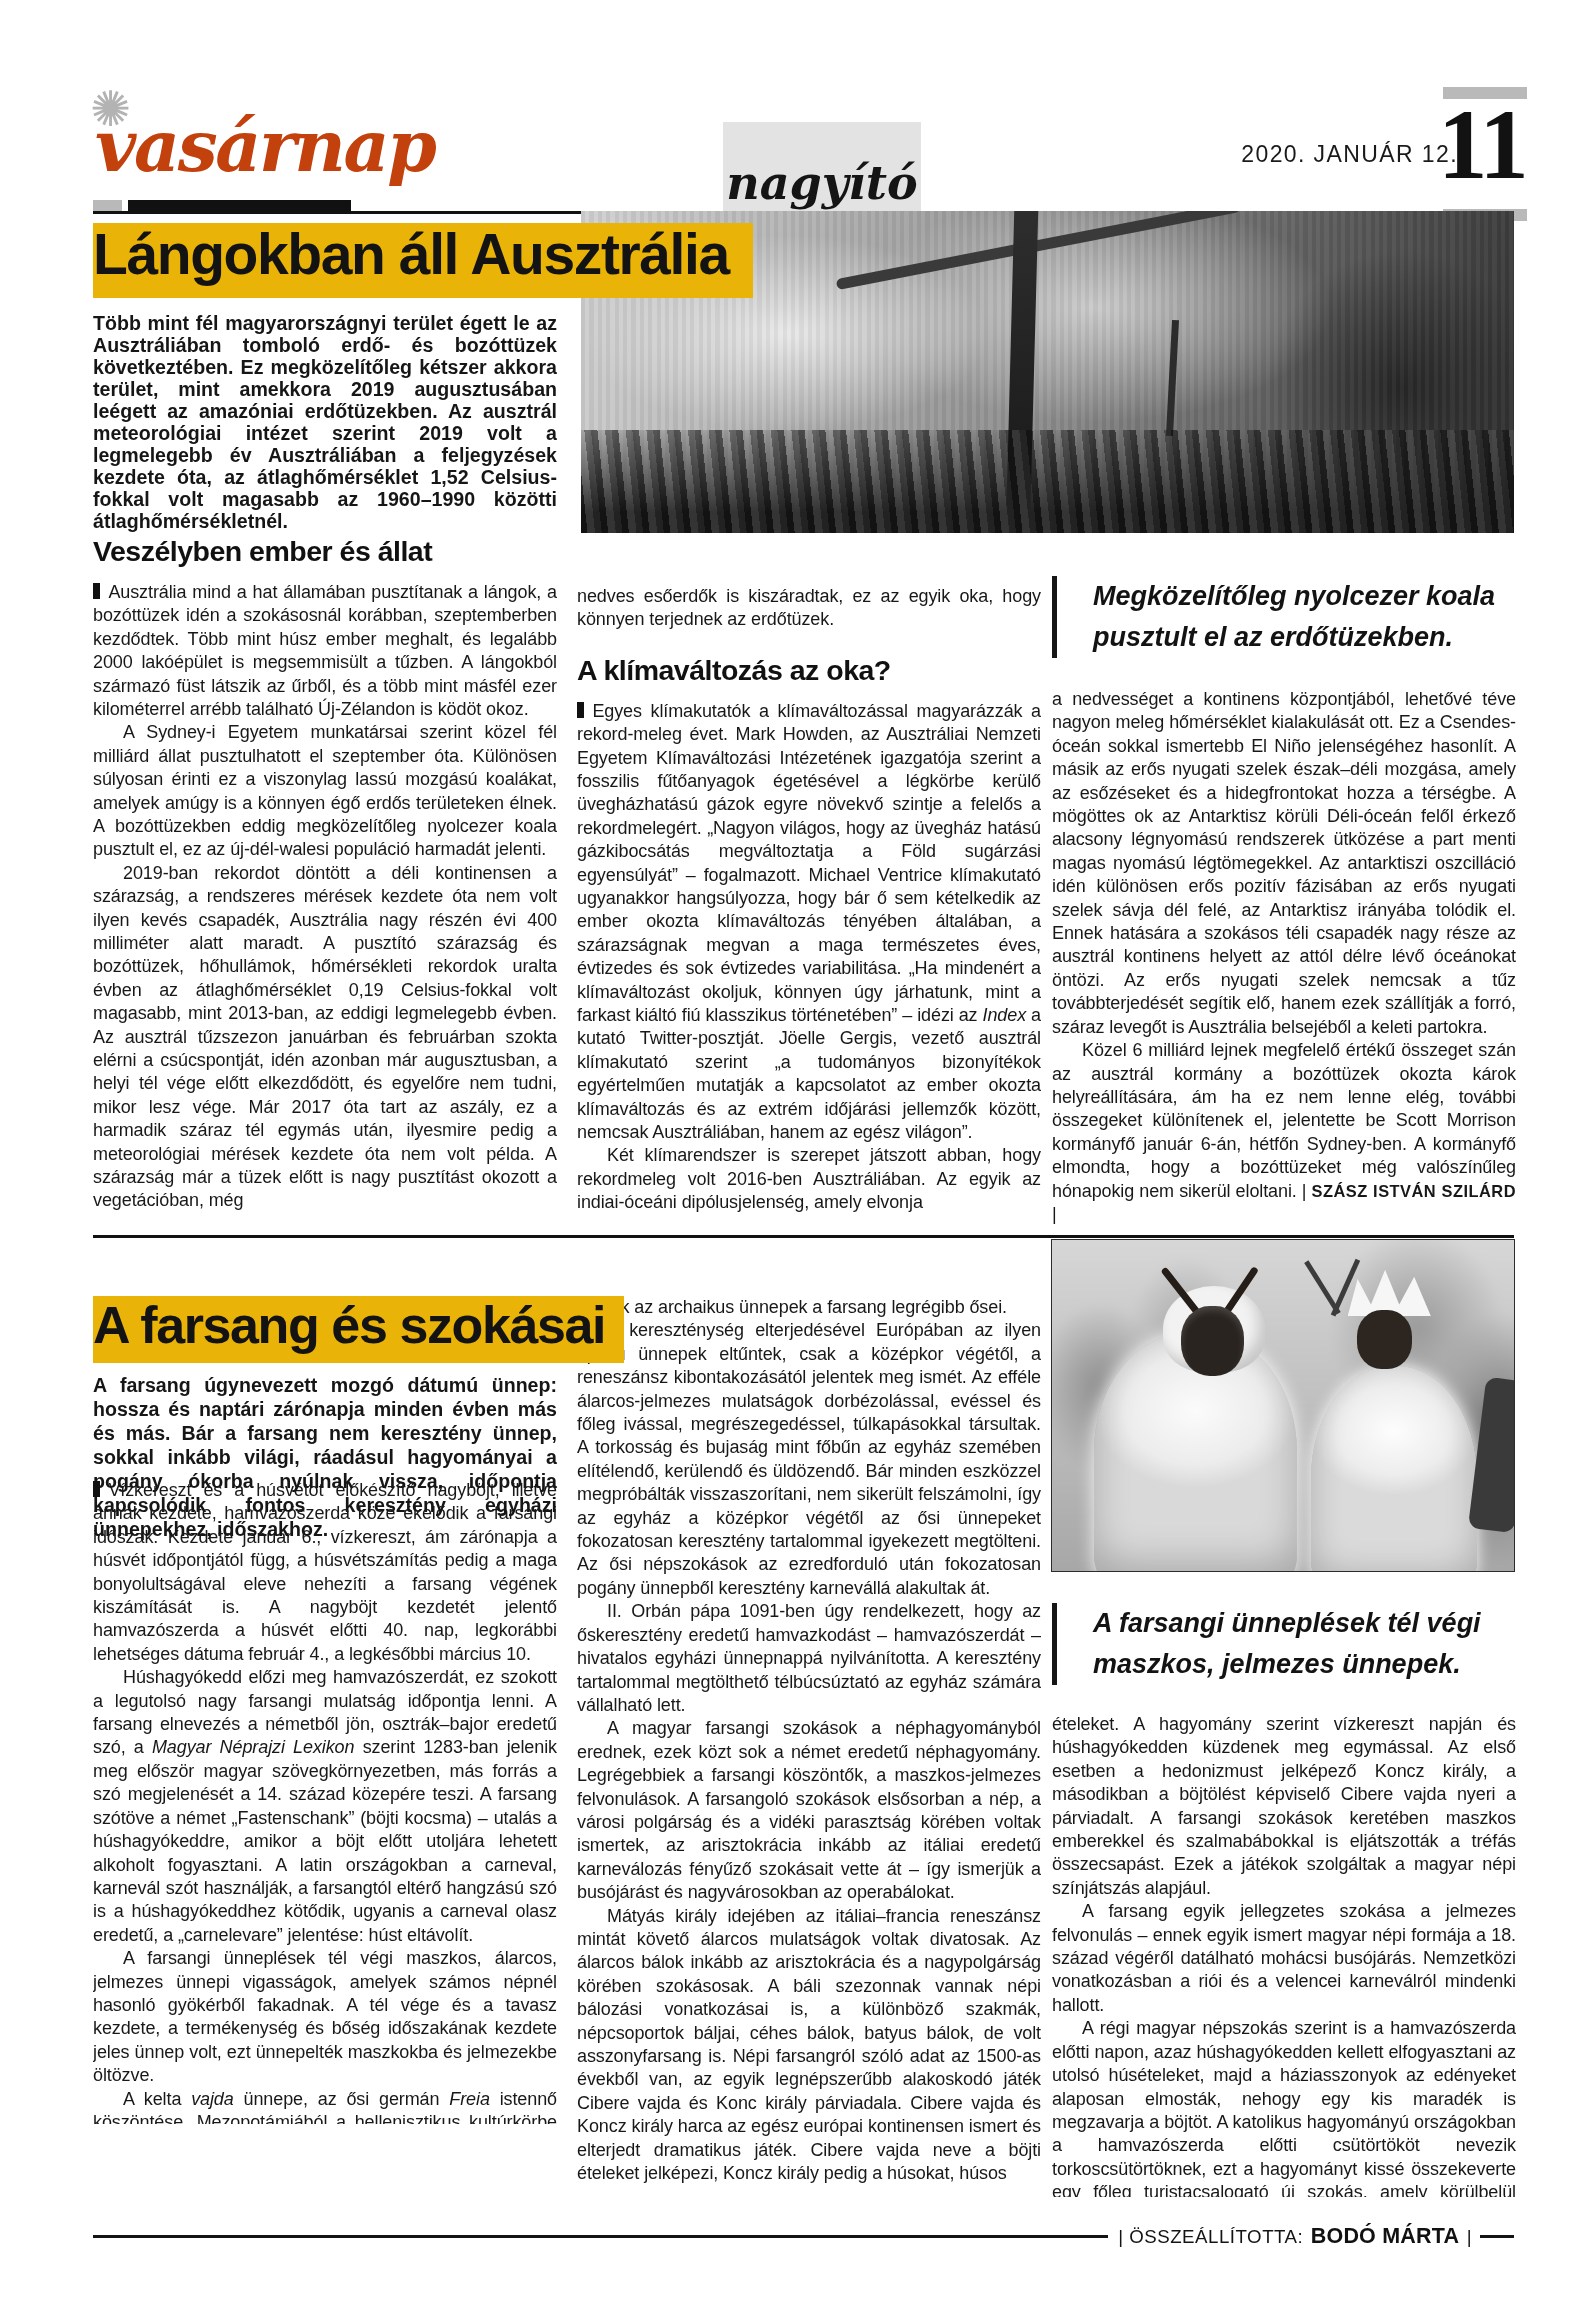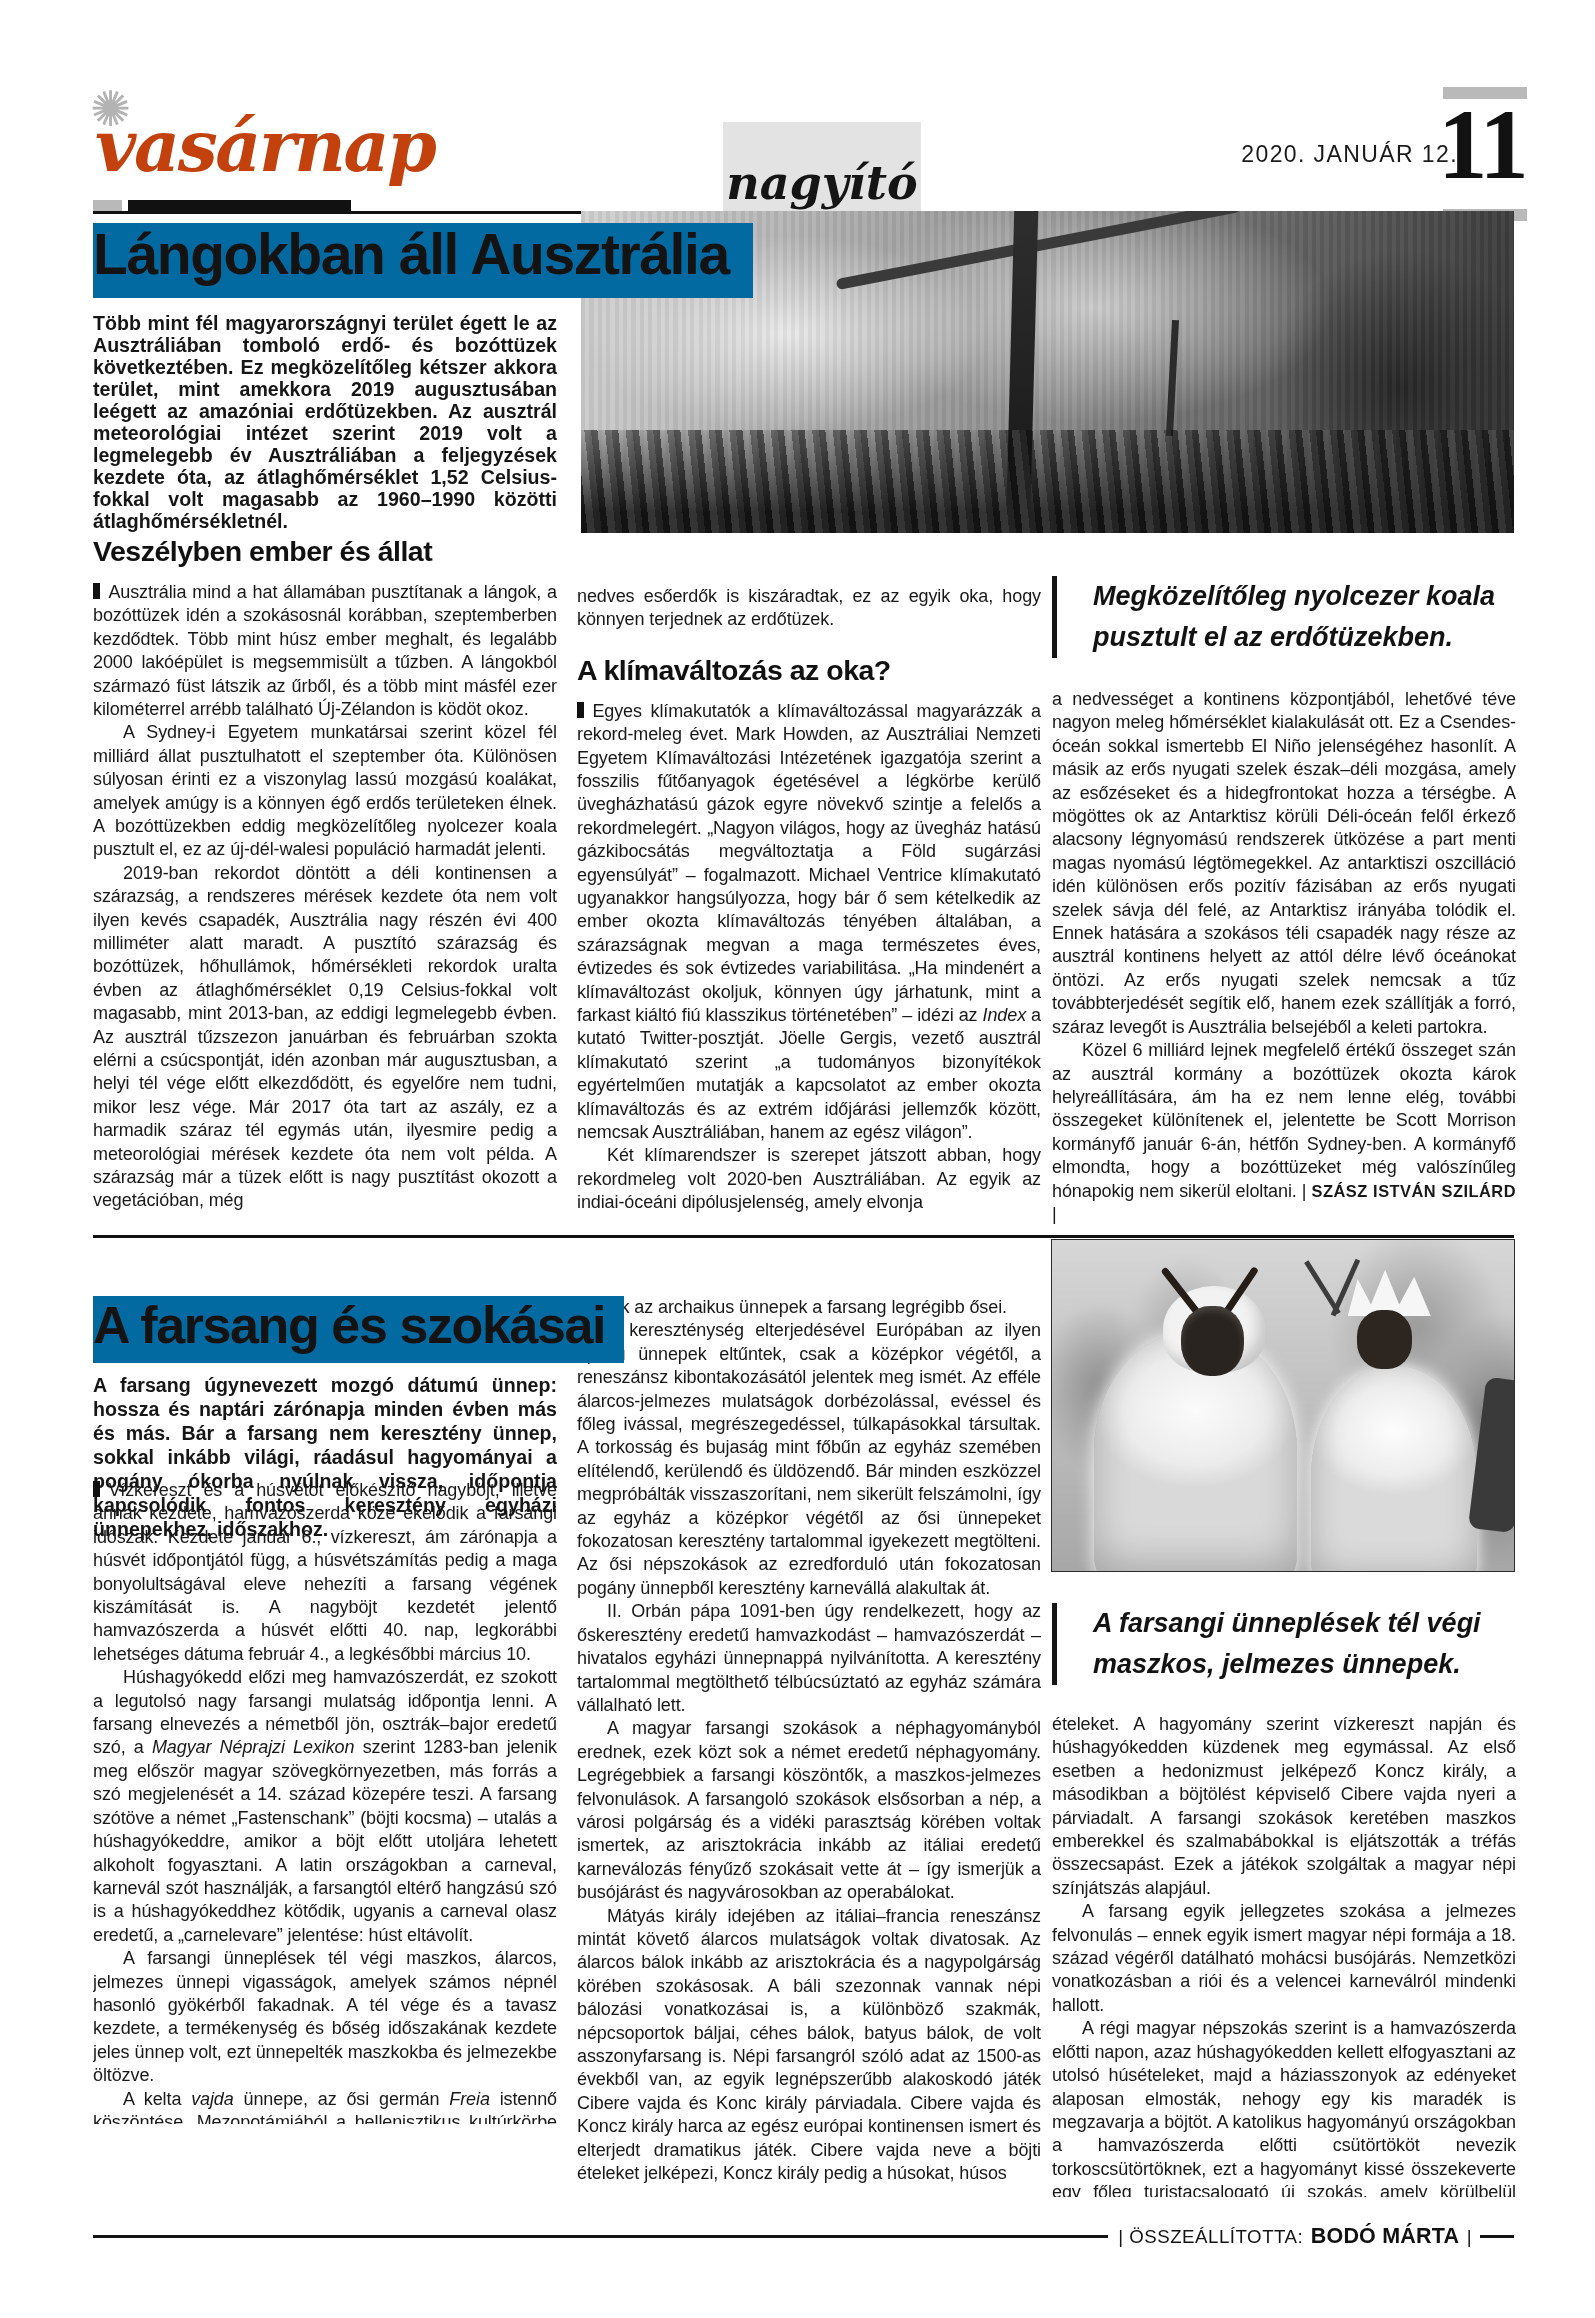--- a/index.html
+++ b/index.html
@@ -97,21 +97,21 @@
     border-radius:48% 48% 16% 16%; box-shadow:0 0 15px rgba(255,255,255,.9), inset 0 -23.4px 33px rgba(0,0,0,.2); }
   .crown2 { position:absolute; left:64%; top:9%; width:18%; height:14%;
     background:#f6f6f6; clip-path:polygon(0 100%,12% 20%,28% 75%,45% 0,62% 75%,80% 15%,100% 100%); }
   .mask2 { position:absolute; left:66%; top:21%; width:12%; height:18%;
     background:#2d2620; border-radius:44%; }
   .arm { position:absolute; right:-2%; top:42%; width:10%; height:46%;
     background:#3a3a3a; border-radius:11.2px; transform:rotate(7deg); }
 
   
   .headline {
-    background:#0369a1; z-index:3;
+    background:#eab308; z-index:3;
     font-weight:800; letter-spacing:-1.4px; color:#131313;
   }
   .h1-a1 { left:93px; top:223px; padding:1.9px 24px 14px 0; font-size:57px; line-height:1.04; }
   .h1-a2 { left:93px; top:1296px; padding:1.9px 18.7px 11.2px 0; font-size:52px; line-height:1.04; }
   .lead { font-weight:700; text-align:justify; color:#161616; }
   .lead-a1 { left:93px; top:312px;  width:464px; font-size:19.6px; line-height:22px; }
   .lead-a2 { left:93px; top:1373px; width:464px; font-size:19.6px; line-height:24px; }
   .col { width:464px; overflow:hidden; }
   .col p { font-size:18px; line-height:23.4px; text-align:justify; letter-spacing:-0.1px; color:#181818; }
   .col p.ind { text-indent:30px; }
@@ -180,21 +180,21 @@
     <h2>Veszélyben ember és állat</h2>
     <p class="mk">Ausztrália mind a hat államában pusztítanak a lángok, a bozóttüzek idén a szokásosnál korábban, szeptemberben kezdődtek. Több mint húsz ember meghalt, és legalább 2000 lakóépület is megsemmisült a tűzben. A lángokból származó füst látszik az űrből, és a több mint másfél ezer kilométerrel arrébb található Új-Zélandon is ködöt okoz.</p>
     <p class="ind">A Sydney-i Egyetem munkatársai szerint közel fél milliárd állat pusztulhatott el szeptember óta. Különösen súlyosan érinti ez a viszonylag lassú mozgású koalákat, amelyek amúgy is a könnyen égő erdős területeken élnek. A bozóttüzekben eddig megközelítőleg nyolcezer koala pusztult el, ez az új-dél-walesi populáció harmadát jelenti.</p>
     <p class="ind">2019-ban rekordot döntött a déli kontinensen a szárazság, a rendszeres mérések kezdete óta nem volt ilyen kevés csapadék, Ausztrália nagy részén évi 400 milliméter alatt maradt. A pusztító szárazság és bozóttüzek, hőhullámok, hőmérsékleti rekordok uralta évben az átlaghőmérséklet 0,19 Celsius-fokkal volt magasabb, mint 2013-ban, az eddigi legmelegebb évben. Az ausztrál tűzszezon januárban és februárban szokta elérni a csúcspontját, idén azonban már augusztusban, a helyi tél vége előtt elkezdődött, és egyelőre nem tudni, mikor lesz vége. Már 2017 óta tart az aszály, ez a harmadik száraz tél egymás után, ilyesmire pedig a meteorológiai mérések kezdete óta nem volt példa. A szárazság már a tüzek előtt is nagy pusztítást okozott a vegetációban, még</p>
   </div>
 
   <div class="abs col col-a1-2">
     <p>nedves esőerdők is kiszáradtak, ez az egyik oka, hogy könnyen terjednek az erdőtüzek.</p>
     <h2>A klímaváltozás az oka?</h2>
     <p class="mk">Egyes klímakutatók a klímaváltozással magyarázzák a rekord-meleg évet. Mark Howden, az Ausztráliai Nemzeti Egyetem Klímaváltozási Intézetének igazgatója szerint a fosszilis fűtőanyagok égetésével a légkörbe kerülő üvegházhatású gázok egyre növekvő szintje a felelős a rekordmelegért. „Nagyon világos, hogy az üvegház hatású gázkibocsátás megváltoztatja a Föld sugárzási egyensúlyát” – fogalmazott. Michael Ventrice klímakutató ugyanakkor hangsúlyozza, hogy bár ő sem kételkedik az ember okozta klímaváltozás tényében általában, a szárazságnak megvan a maga természetes éves, évtizedes és sok évtizedes variabilitása. „Ha mindenért a klímaváltozást okoljuk, könnyen úgy járhatunk, mint a farkast kiáltó fiú klasszikus történetében” – idézi az <i>Index</i> a kutató Twitter-posztját. Jöelle Gergis, vezető ausztrál klímakutató szerint „a tudományos bizonyítékok egyértelműen mutatják a kapcsolatot az ember okozta klímaváltozás és az extrém időjárási jellemzők között, nemcsak Ausztráliában, hanem az egész világon”.</p>
-    <p class="ind">Két klímarendszer is szerepet játszott abban, hogy rekordmeleg volt 2020-ben Ausztráliában. Az egyik az indiai-óceáni dipólusjelenség, amely elvonja</p>
+    <p class="ind">Két klímarendszer is szerepet játszott abban, hogy rekordmeleg volt 2016-ben Ausztráliában. Az egyik az indiai-óceáni dipólusjelenség, amely elvonja</p>
   </div>
 
   <div class="abs col col-a1-3">
     <div class="pull">Megközelítőleg nyolcezer koala pusztult el az erdőtüzekben.</div>
     <p>a nedvességet a kontinens központjából, lehetővé téve nagyon meleg hőmérséklet kialakulását ott. Ez a Csendes-óceán sokkal ismertebb El Niño jelenségéhez hasonlít. A másik az erős nyugati szelek észak–déli mozgása, amely az esőzéseket és a hidegfrontokat hozza a térségbe. A mögöttes ok az Antarktisz körüli Déli-óceán felől érkező alacsony légnyomású rendszerek ütközése a part menti magas nyomású légtömegekkel. Az antarktiszi oszcilláció idén különösen erős pozitív fázisában az erős nyugati szelek sávja dél felé, az Antarktisz irányába tolódik el. Ennek hatására a szokásos téli csapadék nagy része az ausztrál kontinens helyett az attól délre lévő óceánokat öntözi. Az erős nyugati szelek nemcsak a tűz továbbterjedését segítik elő, hanem ezek szállítják a forró, száraz levegőt is Ausztrália belsejéből a keleti partokra.</p>
     <p class="ind">Közel 6 milliárd lejnek megfelelő értékű összeget szán az ausztrál kormány a bozóttüzek okozta károk helyreállítására, ám ha ez nem lenne elég, további összegeket különítenek el, jelentette be Scott Morrison kormányfő január 6-án, hétfőn Sydney-ben. A kormányfő elmondta, hogy a bozóttüzeket még valószínűleg hónapokig nem sikerül eloltani. | <b class="by">SZÁSZ ISTVÁN SZILÁRD</b> |</p>
   </div>
 
   <div class="abs rule-sep"></div>
 

